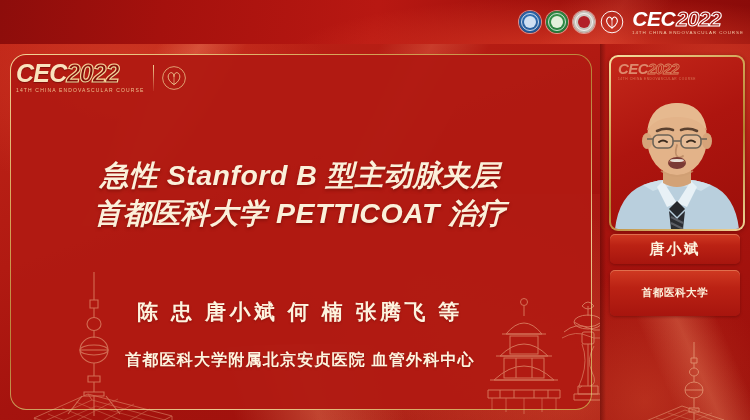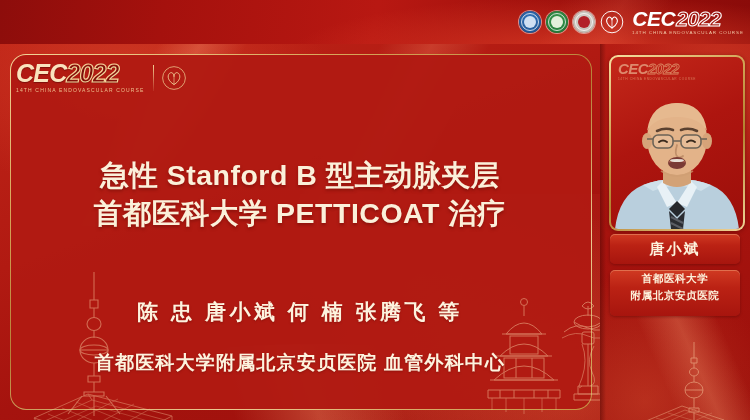--- a/index.html
+++ b/index.html
@@ -69,30 +69,30 @@
   #sl-cec-main{font-weight:bold;font-style:italic;font-size:25px;line-height:23px;
      letter-spacing:-.8px;color:#fae3bd;white-space:nowrap;
      text-shadow:0 1px 1px rgba(90,8,5,.6);}
   #sl-cec-main .yr{color:transparent;-webkit-text-stroke:1.2px #f3d59c;}
   #sl-cec-sub{font-size:5px;letter-spacing:1.15px;color:#eebf8e;margin-top:2px;white-space:nowrap;}
   #sl-divider{width:1px;height:26px;background:linear-gradient(#f0cd92,rgba(240,205,146,.1));
      margin:0 7px 0 8px;}
   #sl-butterfly{width:26px;height:26px;opacity:.95;}
 
   
-  #title-block{position:absolute;left:0;top:112px;width:600px;text-align:center;z-index:7;}
+  #title-block{position:absolute;left:0;top:112px;width:600px;text-align:center;z-index:7;font-style:italic;}
   .t-line{font-size:28.5px;font-weight:bold;color:#fbf0da;line-height:38px;
      letter-spacing:.5px;white-space:nowrap;
      text-shadow:0 2px 3px rgba(110,12,8,.55);}
 
   #authors{position:absolute;left:0;top:254px;width:600px;text-align:center;z-index:7;
      font-size:21px;font-weight:bold;color:#fdf3de;letter-spacing:3.5px;
      text-shadow:0 1px 2px rgba(110,12,8,.5);}
   #affil{position:absolute;left:0;top:306px;width:600px;text-align:center;z-index:7;
-     font-size:19px;font-weight:bold;color:#fdf3de;letter-spacing:1.2px;
+     font-size:16px;font-weight:bold;color:#fdf3de;letter-spacing:1.2px;
      text-shadow:0 1px 2px rgba(110,12,8,.5);}
 
   .deco{position:absolute;pointer-events:none;z-index:3;}
   #deco-pearl{left:22px;top:222px;width:168px;height:186px;opacity:.5;}
   #deco-temple{left:486px;top:246px;width:126px;height:168px;opacity:.5;}
 
   
   #rpanel{position:absolute;left:600px;top:44px;width:150px;height:376px;overflow:hidden;
      background:
        radial-gradient(ellipse 160px 180px at 80% 10%, rgba(222,80,50,.45) 0%, rgba(170,20,14,0) 70%),
@@ -116,21 +116,21 @@
 
   
   #person{position:absolute;left:0;bottom:0;width:132px;height:132px;}
 
   .badge{position:absolute;left:10px;width:130px;border-radius:5px;
      background:linear-gradient(180deg,#d03a22 0%,#bb2214 38%,#a7150e 100%);
      box-shadow:inset 0 1px 0 rgba(255,210,160,.35),0 1px 3px rgba(70,5,3,.4);
      text-align:center;color:#fdf2dc;}
   #badge-name{top:190px;height:30px;line-height:30px;font-size:15px;font-weight:bold;
      letter-spacing:2px;}
-  #badge-org{top:226px;height:46px;padding-top:0;box-sizing:border-box;
+  #badge-org{top:226px;height:46px;padding-top:14px;box-sizing:border-box;
      font-size:10.5px;font-weight:bold;line-height:17px;letter-spacing:.6px;}
   #deco-pearl-r{position:absolute;left:20px;top:296px;width:112px;height:104px;opacity:.52;z-index:2;}
 
   #rp-shade{position:absolute;left:0;top:0;width:6px;height:376px;
      background:linear-gradient(90deg,rgba(70,5,3,.45),rgba(70,5,3,0));}
 </style>
 </head>
 <body>
 
 <div id="stage">
@@ -326,21 +326,20 @@
         </svg>
       </div>
     </div>
 
     <div class="badge" id="badge-name">
       <span>唐小斌</span>
     </div>
 
     <div class="badge" id="badge-org">
       <div>首都医科大学</div>
-      <div>附属北京安贞医院</div>
     </div>
 
     <svg id="deco-pearl-r" viewBox="0 0 112 104">
       <g fill="none" stroke="#f7c79c" stroke-width="1">
         <line x1="74" y1="2" x2="74" y2="18"></line>
         <path d="M71 18 h6 v5 h-6 z"></path>
         <line x1="74" y1="23" x2="74" y2="28"></line>
         <ellipse cx="74" cy="32" rx="4.5" ry="4"></ellipse>
         <line x1="74" y1="36" x2="74" y2="42"></line>
         <ellipse cx="74" cy="50" rx="9" ry="8"></ellipse>

